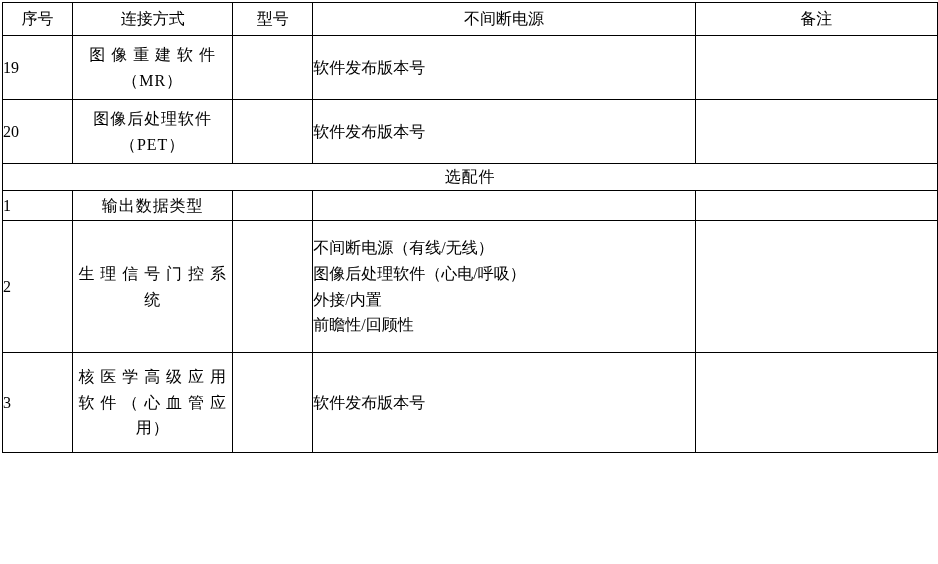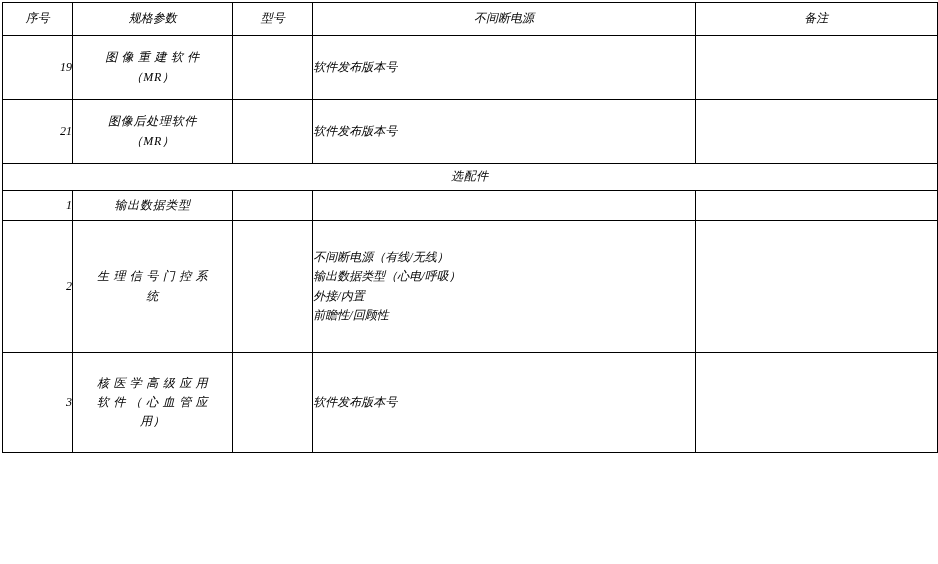--- a/index.html
+++ b/index.html
@@ -24,38 +24,37 @@
     width: 936px;
     margin: 2px 0 0 2px;
     table-layout: fixed;
   }
   table.spec-table td,
   table.spec-table th {
     border: 1px solid #000000;
     padding: 0;
     vertical-align: middle;
     font-weight: normal;
-    font-size: 12px;
+    font-size: 16px;
     line-height: 1.6;
-    font-style: italic;
   }
   
   col.c-no    { width: 70px; }
   col.c-name  { width: 160px; }
   col.c-model { width: 80px; }
   col.c-spec  { width: 382px; }
   col.c-note  { width: 242px; }
 
   thead td {
     height: 32px;
     text-align: center;
     font-size: 15.5px;
   }
   td.no-cell {
-    text-align: right;
+    text-align: left;
     font-size: 14px;
   }
   td.name-cell {
     padding: 6px 10px 6px 10px;
     text-align: center;
     letter-spacing: 0.06em;
     font-size: 14.5px;
     line-height: 1.75;
   }
   td.spec-cell {
@@ -86,44 +85,44 @@
     <colgroup>
       <col class="c-no">
       <col class="c-name">
       <col class="c-model">
       <col class="c-spec">
       <col class="c-note">
     </colgroup>
     <thead>
       <tr>
         <td>序号</td>
-        <td>规格参数</td>
+        <td>连接方式</td>
         <td>型号</td>
         <td>不间断电源</td>
         <td>备注</td>
       </tr>
     </thead>
     <tbody id="table-body">
         <tr class="r-h3">
           <td class="no-cell">19</td>
           <td class="name-cell">
             <span class="spec-line">图 像 重 建 软 件</span>
             <span class="spec-line">（MR）</span>
           </td>
           <td class="model-cell"></td>
           <td class="spec-cell">
             <span class="spec-line">软件发布版本号</span>
           </td>
           <td class="note-cell"></td>
         </tr>
         <tr class="r-h3">
-          <td class="no-cell">21</td>
+          <td class="no-cell">20</td>
           <td class="name-cell">
             <span class="spec-line">图像后处理软件</span>
-            <span class="spec-line">（MR）</span>
+            <span class="spec-line">（PET）</span>
           </td>
           <td class="model-cell"></td>
           <td class="spec-cell">
             <span class="spec-line">软件发布版本号</span>
           </td>
           <td class="note-cell"></td>
         </tr>
         <tr>
           <td colspan="5" class="section-cell">选配件</td>
         </tr>
@@ -138,21 +137,21 @@
         </tr>
         <tr class="r-h4">
           <td class="no-cell">2</td>
           <td class="name-cell">
             <span class="spec-line">生 理 信 号 门 控 系</span>
             <span class="spec-line">统</span>
           </td>
           <td class="model-cell"></td>
           <td class="spec-cell">
             <span class="spec-line">不间断电源（有线/无线）</span>
-            <span class="spec-line">输出数据类型（心电/呼吸）</span>
+            <span class="spec-line">图像后处理软件（心电/呼吸）</span>
             <span class="spec-line">外接/内置</span>
             <span class="spec-line">前瞻性/回顾性</span>
           </td>
           <td class="note-cell"></td>
         </tr>
         <tr class="r-h5">
           <td class="no-cell">3</td>
           <td class="name-cell">
             <span class="spec-line">核 医 学 高 级 应 用</span>
             <span class="spec-line">软 件 （ 心 血 管 应</span>

